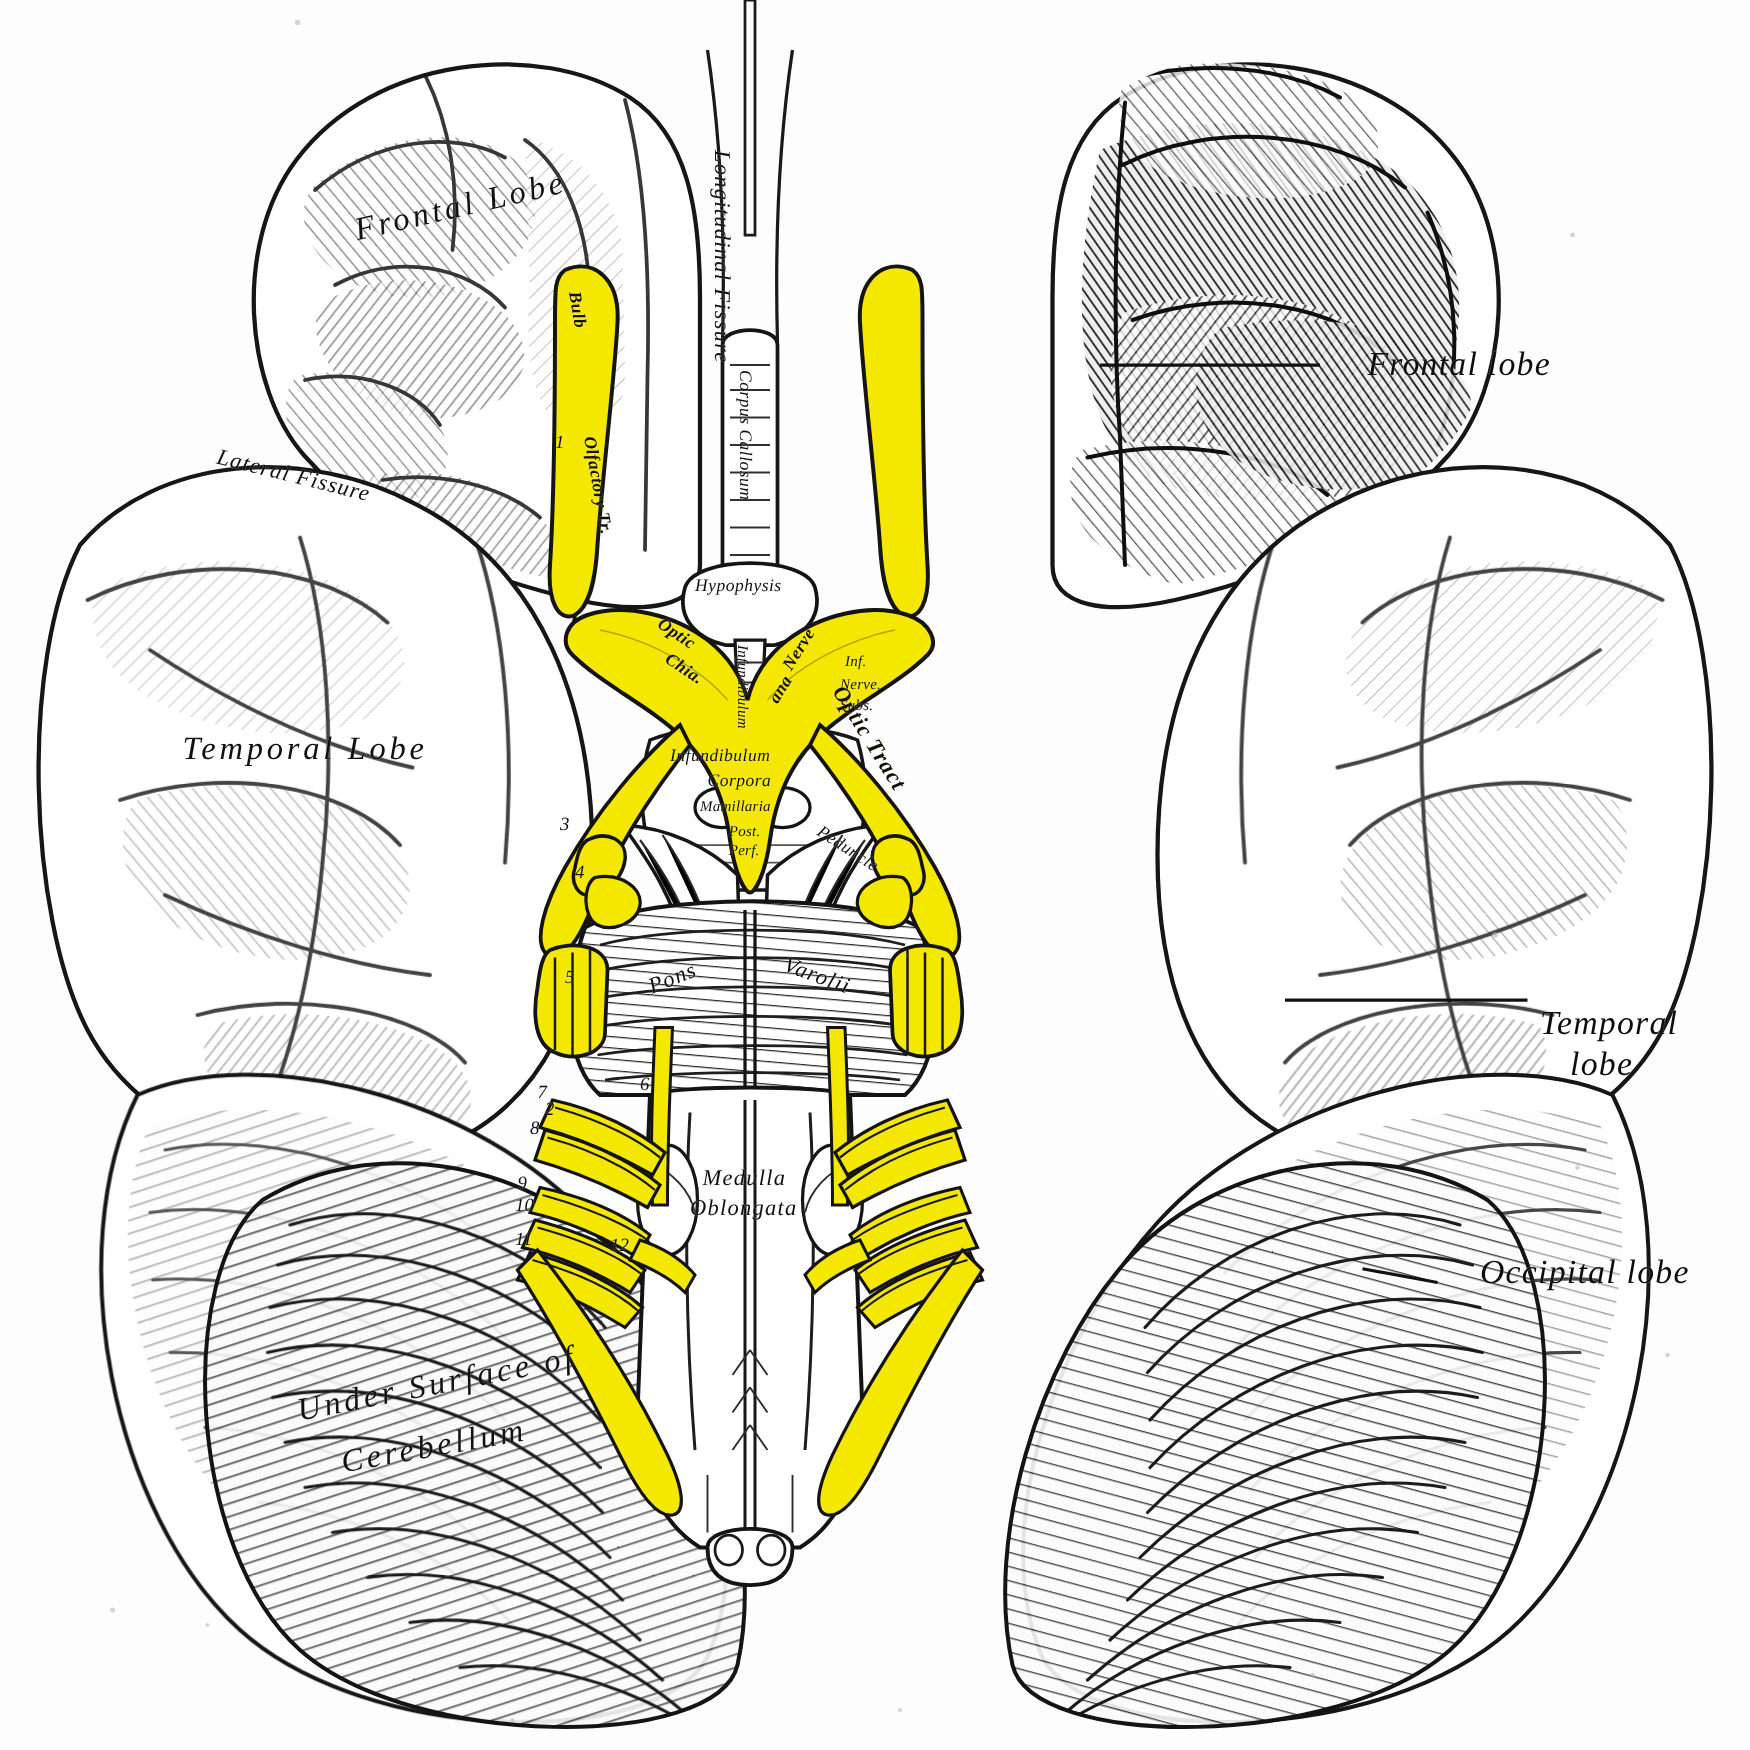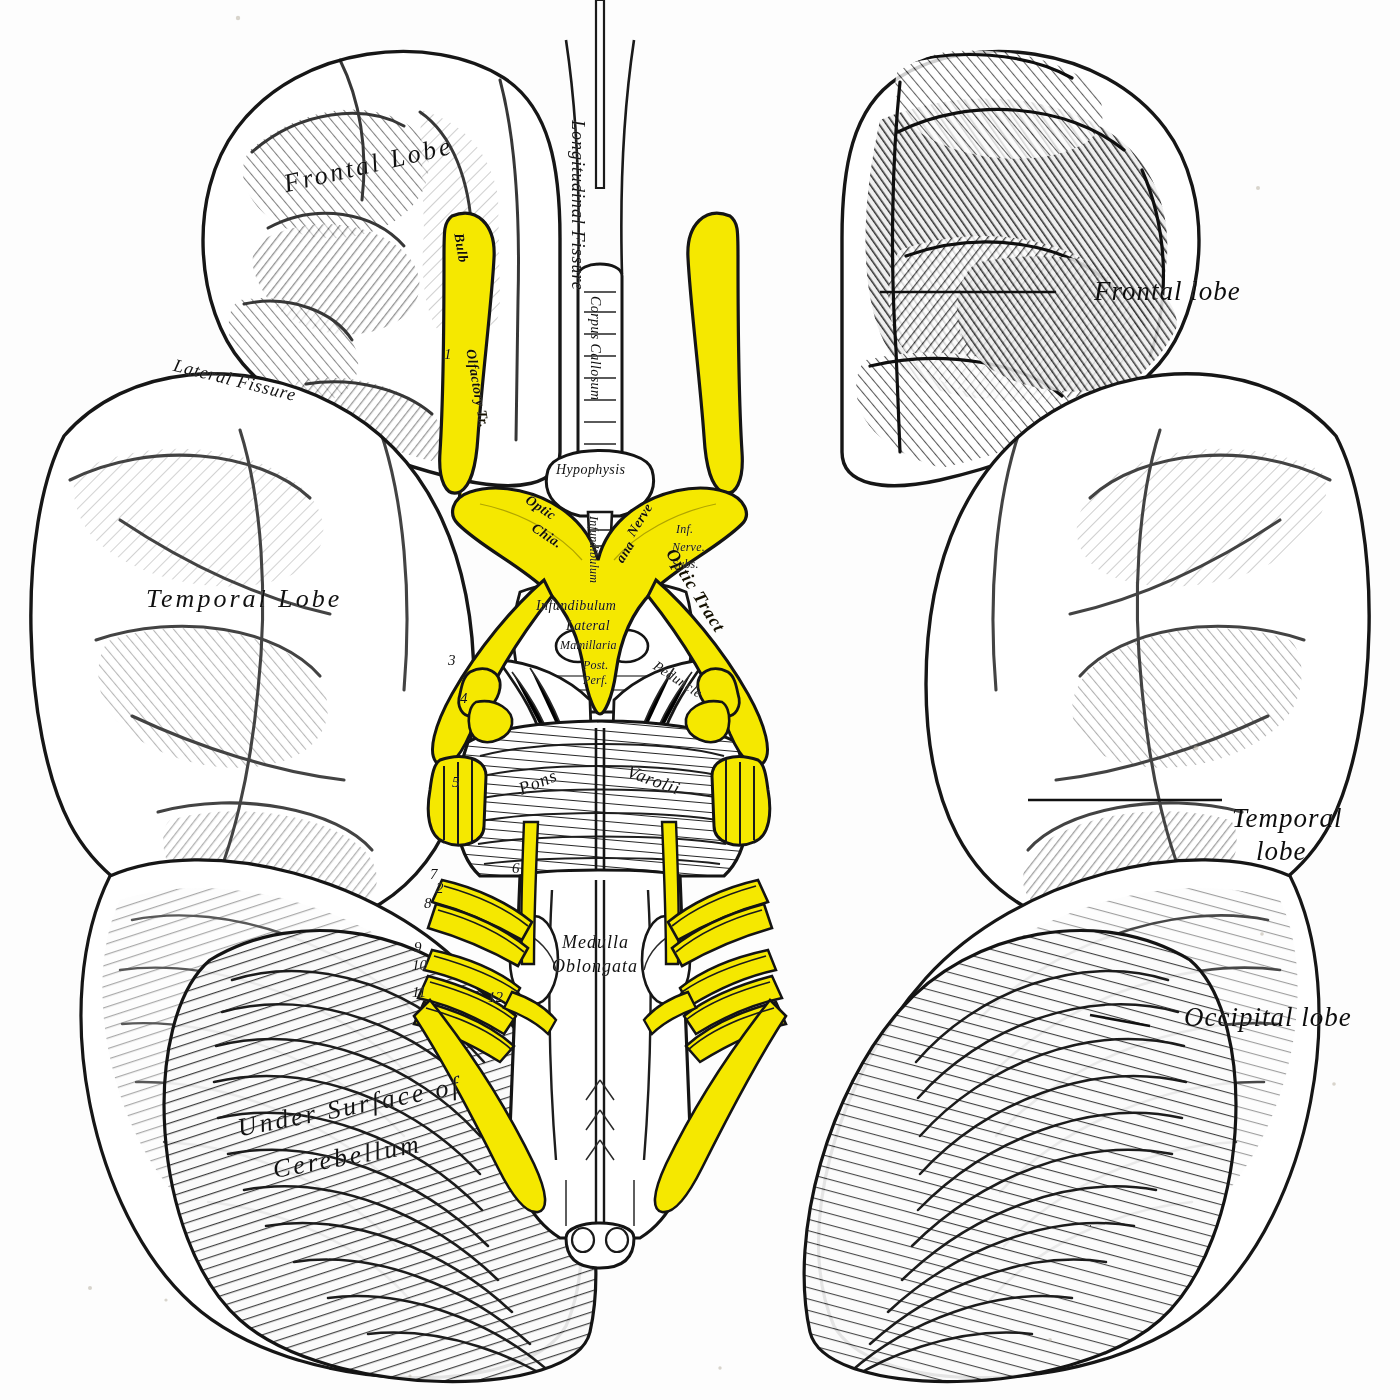--- a/index.html
+++ b/index.html
@@ -503,21 +503,21 @@
   <div class="lbl xs center" style="left:601px;top:516px;transform:rotate(90deg);transform-origin:0 0;">Infundibulum</div>
 
   <div class="lbl xs" style="left:676px;top:522px;">Inf.</div>
   <div class="lbl xs" style="left:672px;top:540px;">Nerve.</div>
   <div class="lbl xs" style="left:672px;top:557px;">Subs.</div>
 
   <div class="lbl mid onyellow" style="left:648px;top:580px;transform:rotate(58deg);">Optic Tract</div>
 
   <div class="lbl sm" style="left:536px;top:598px;">Infundibulum</div>
 
-  <div class="lbl sm" style="left:566px;top:618px;">Lateral</div>
+  <div class="lbl sm" style="left:566px;top:618px;">Corpora</div>
   <div class="lbl xs" style="left:560px;top:638px;">Mamillaria</div>
 
   <div class="lbl xs" style="left:583px;top:658px;">Post.</div>
   <div class="lbl xs" style="left:583px;top:673px;">Perf.</div>
 
   <div class="lbl sm" style="left:650px;top:672px;transform:rotate(33deg);">Peduncle</div>
 
   <div class="lbl mid" style="left:518px;top:772px;transform:rotate(-22deg);">Pons</div>
   <div class="lbl mid" style="left:626px;top:770px;transform:rotate(20deg);">Varolii</div>
 

